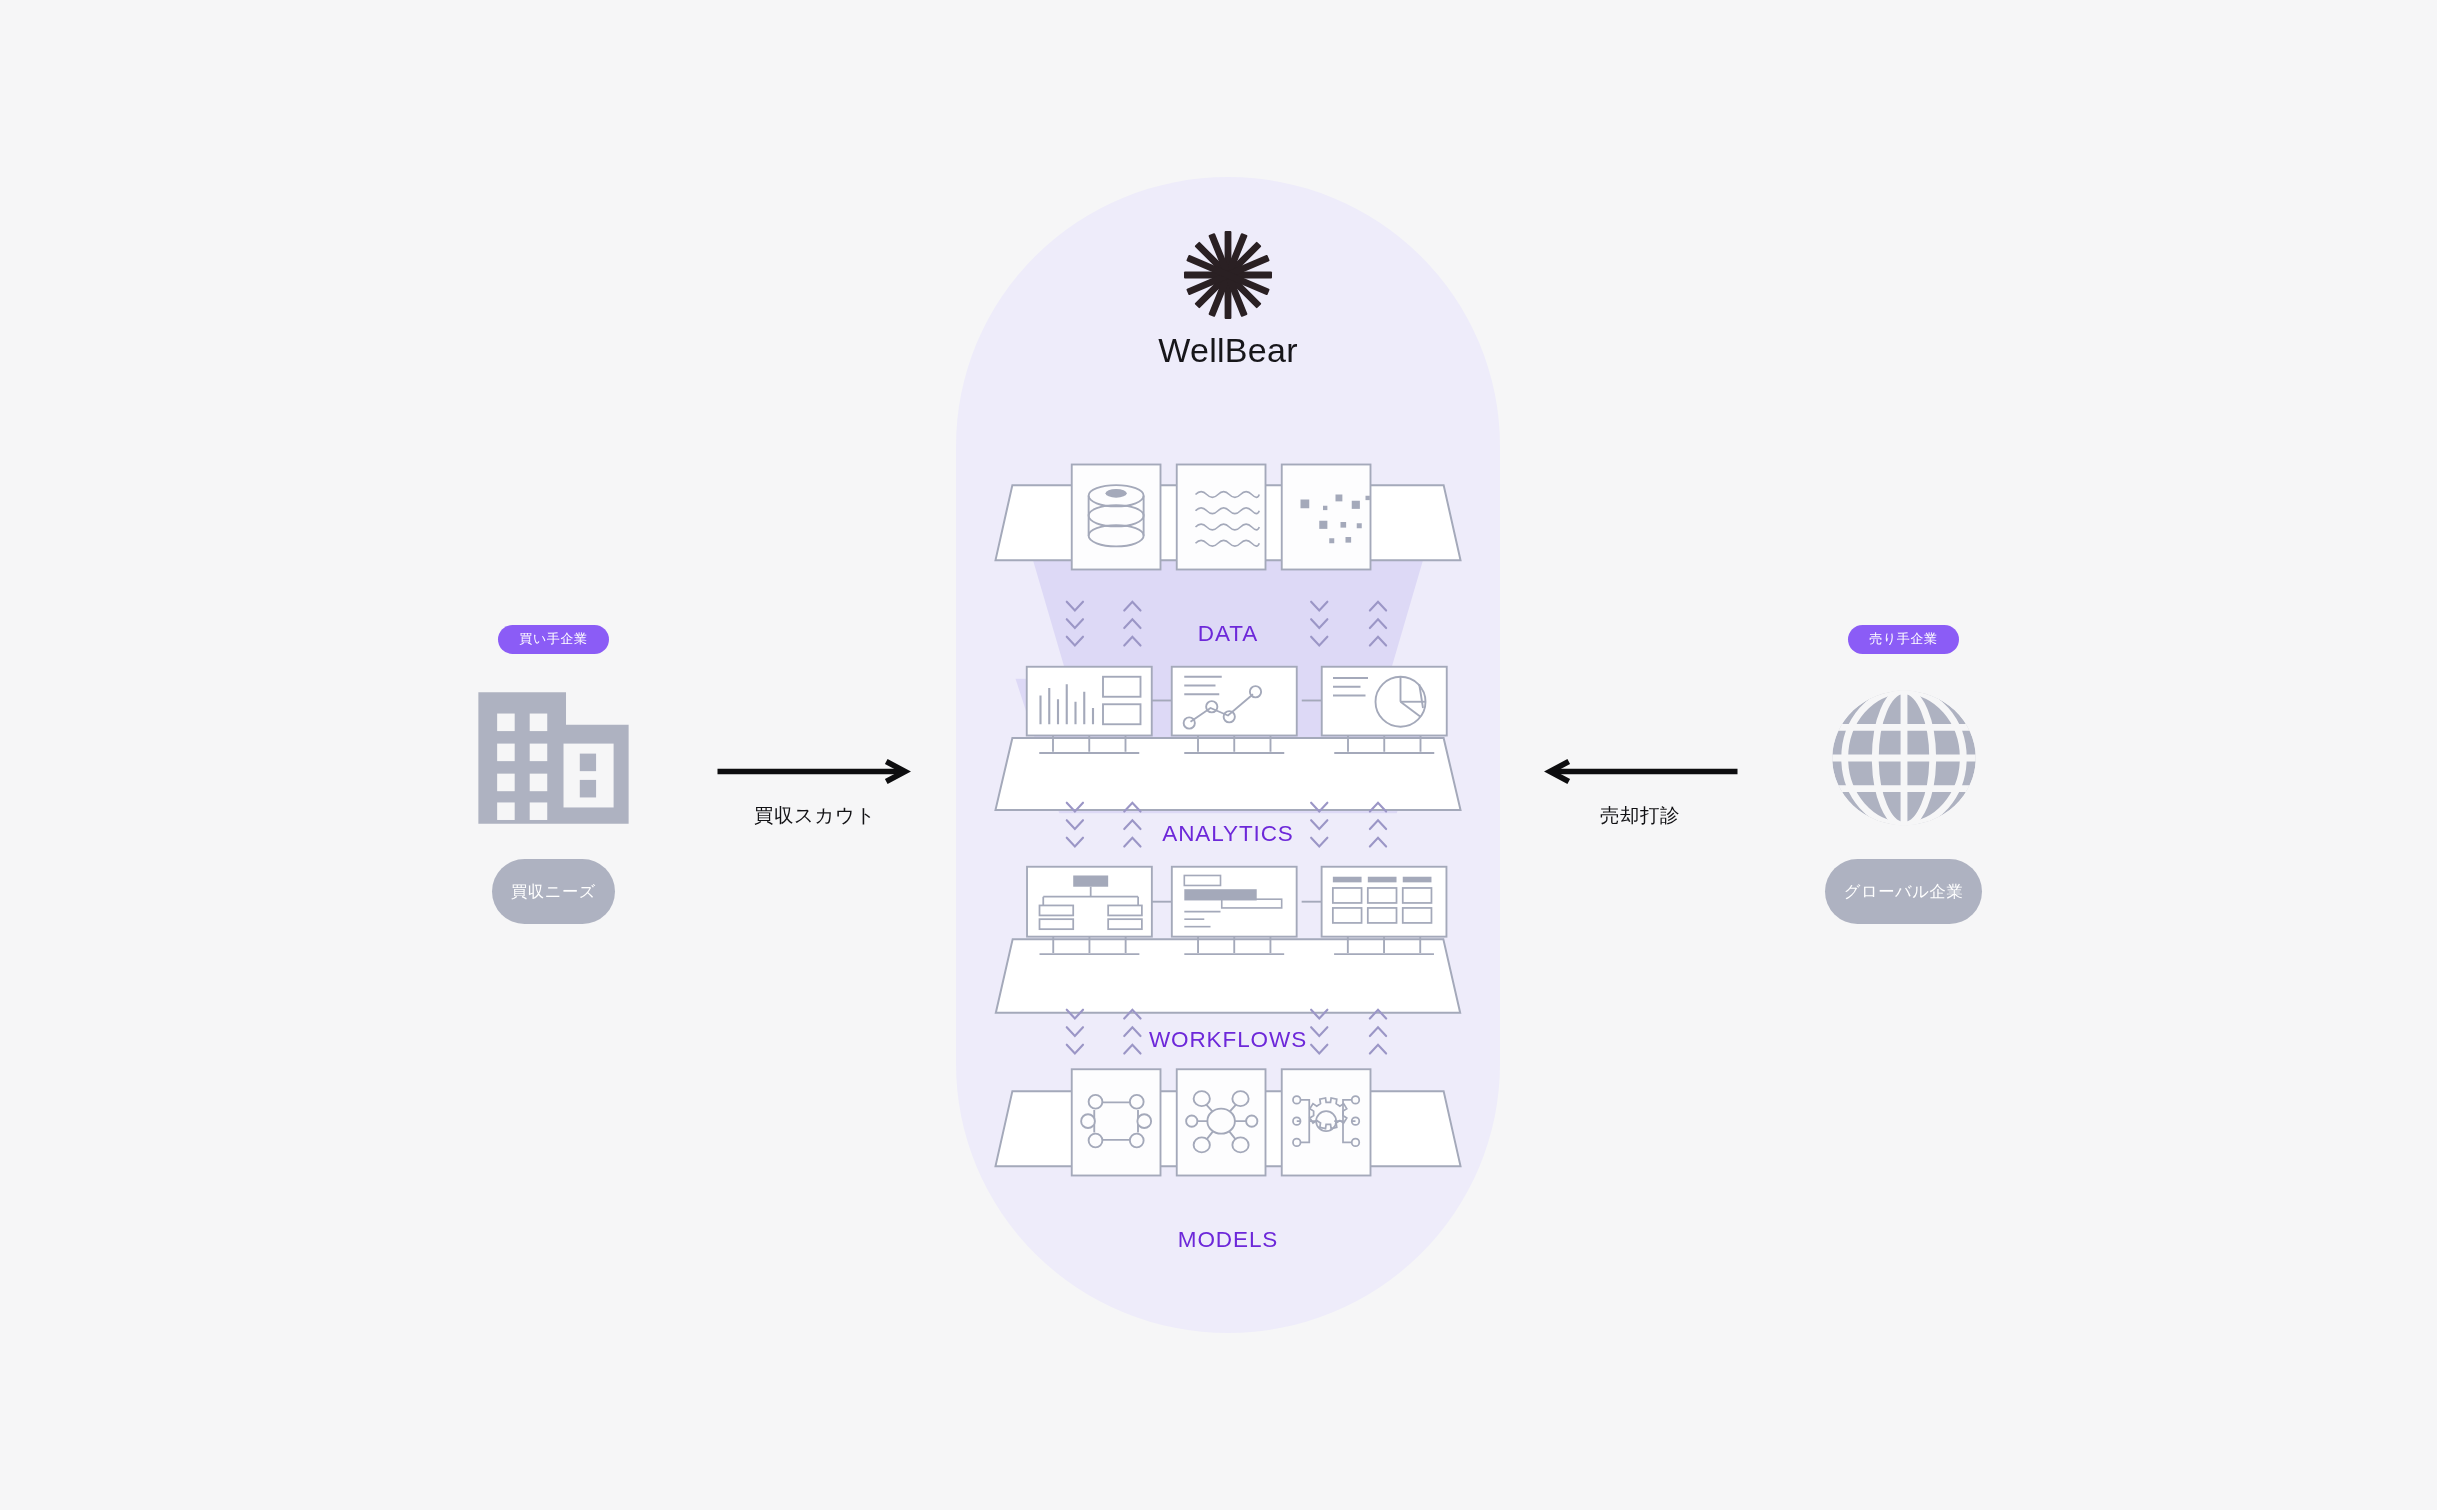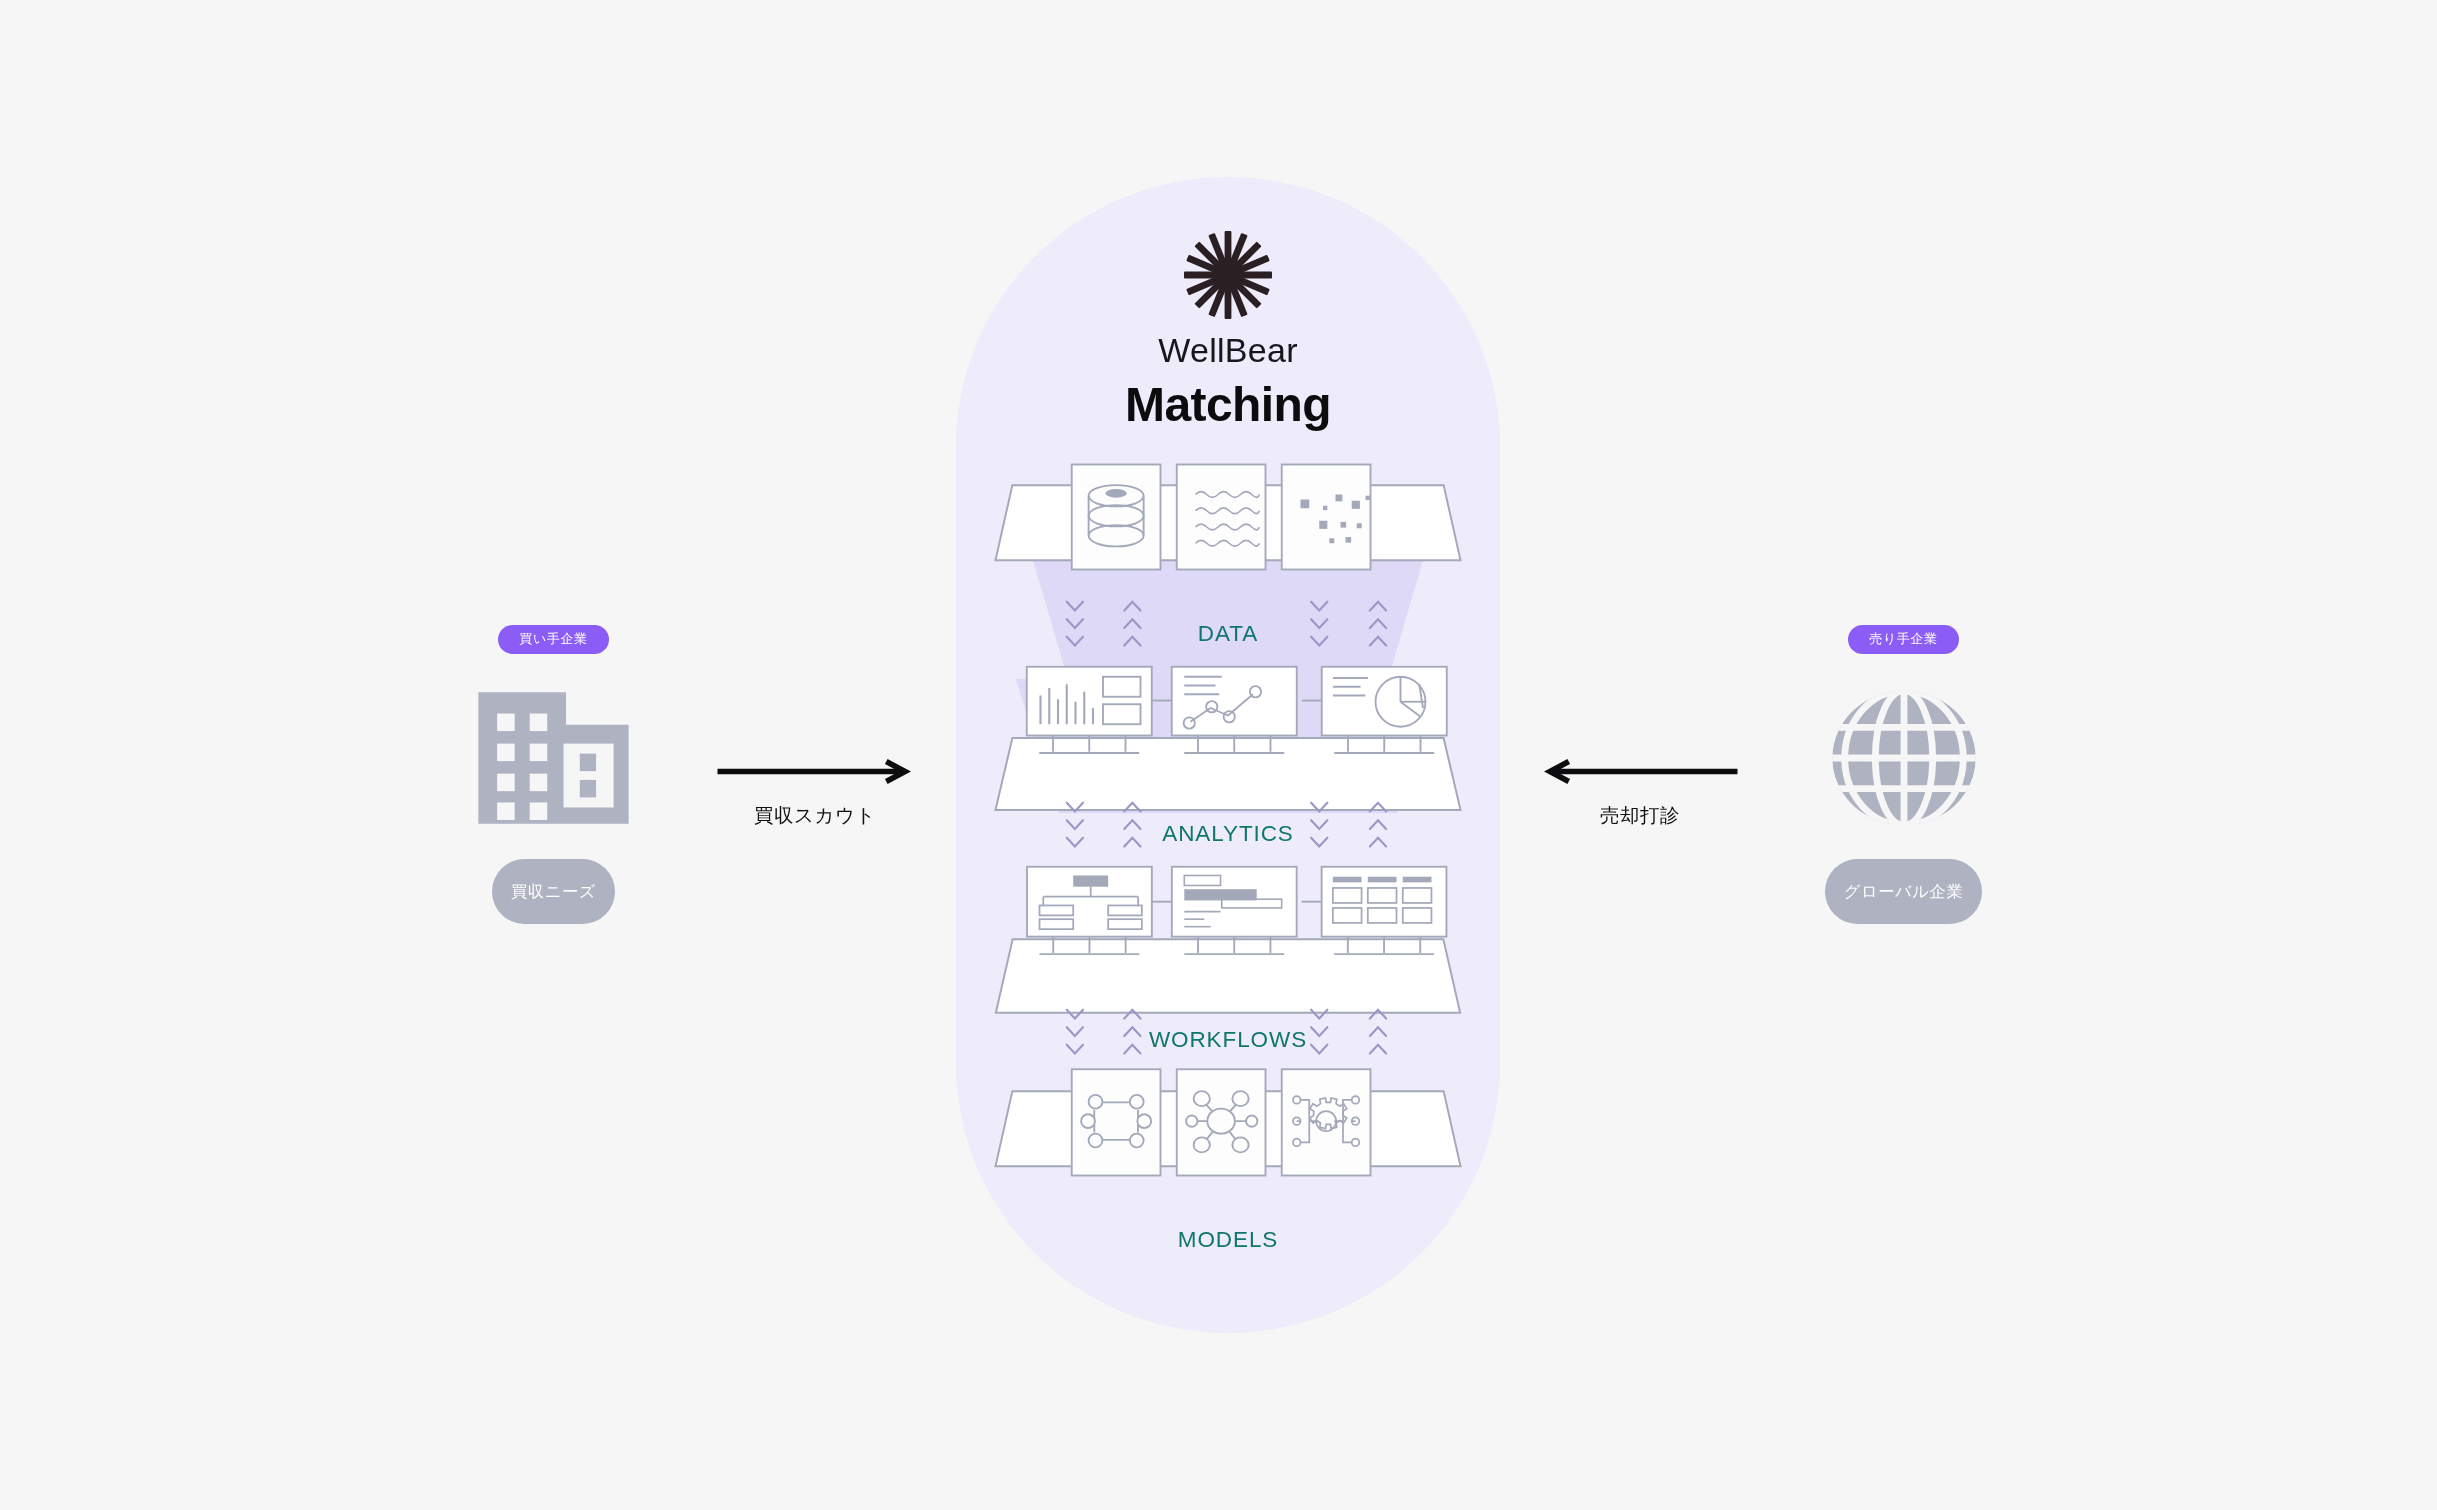--- a/index.html
+++ b/index.html
@@ -29,21 +29,21 @@
     letter-spacing:-0.6px;margin-top:7.5px;
   }
 
   
   .stack{position:absolute;left:969px;top:463px;width:500px;height:794px;}
   .layer{position:absolute;left:0;width:500px;}
   .layer svg{display:block;overflow:visible;}
 
   .layer-label{
     position:absolute;width:500px;text-align:center;
-    font-size:22.5px;color:#0f766e;letter-spacing:0.9px;
+    font-size:22.5px;color:#6d28d9;letter-spacing:0.9px;
   }
 
   
   .side{position:absolute;width:263px;text-align:center;}
   .side-left{left:413px;top:625px;}
   .side-right{left:1763px;top:625px;}
 
   .pill-dark{
     display:inline-block;background:#8b5cf6;color:#ffffff;
     border-radius:624px;padding:6.9px 21px;font-size:13px;
@@ -82,21 +82,20 @@
           <rect x="46.6" y="6" width="6.8" height="88" rx="1" transform="rotate(90 50 50)"></rect>
           <rect x="46.6" y="6" width="6.8" height="88" rx="1" transform="rotate(135 50 50)"></rect>
           <rect x="46.6" y="6" width="6.8" height="88" rx="1" transform="rotate(22 50 50)"></rect>
           <rect x="46.6" y="6" width="6.8" height="88" rx="1" transform="rotate(-22 50 50)"></rect>
           <rect x="46.6" y="6" width="6.8" height="88" rx="1" transform="rotate(67 50 50)"></rect>
           <rect x="46.6" y="6" width="6.8" height="88" rx="1" transform="rotate(113 50 50)"></rect>
         </g>
       </svg>
     </span>
     <div class="brand-name">WellBear</div>
-    <div class="brand-title">Matching</div>
   </div>
 
   <div class="stack">
 
     <svg style="position:absolute;left:0;top:0;" width="500" height="794" viewBox="0 0 800 1270">
       <polygon points="85,145 715,145 655,350 145,350" fill="#ddd9f6"></polygon>
       <polygon points="85,350 715,350 655,555 145,555" fill="#ddd9f6" opacity="0"></polygon>
       <polygon points="85,350 715,350 655,555 145,555" fill="#ddd9f6"></polygon>
       <polygon points="85,555 715,555 655,760 145,760" fill="#ddd9f6" opacity="0"></polygon>
       <polygon points="60,345 740,345 670,560 130,560" fill="#ddd9f6"></polygon>

